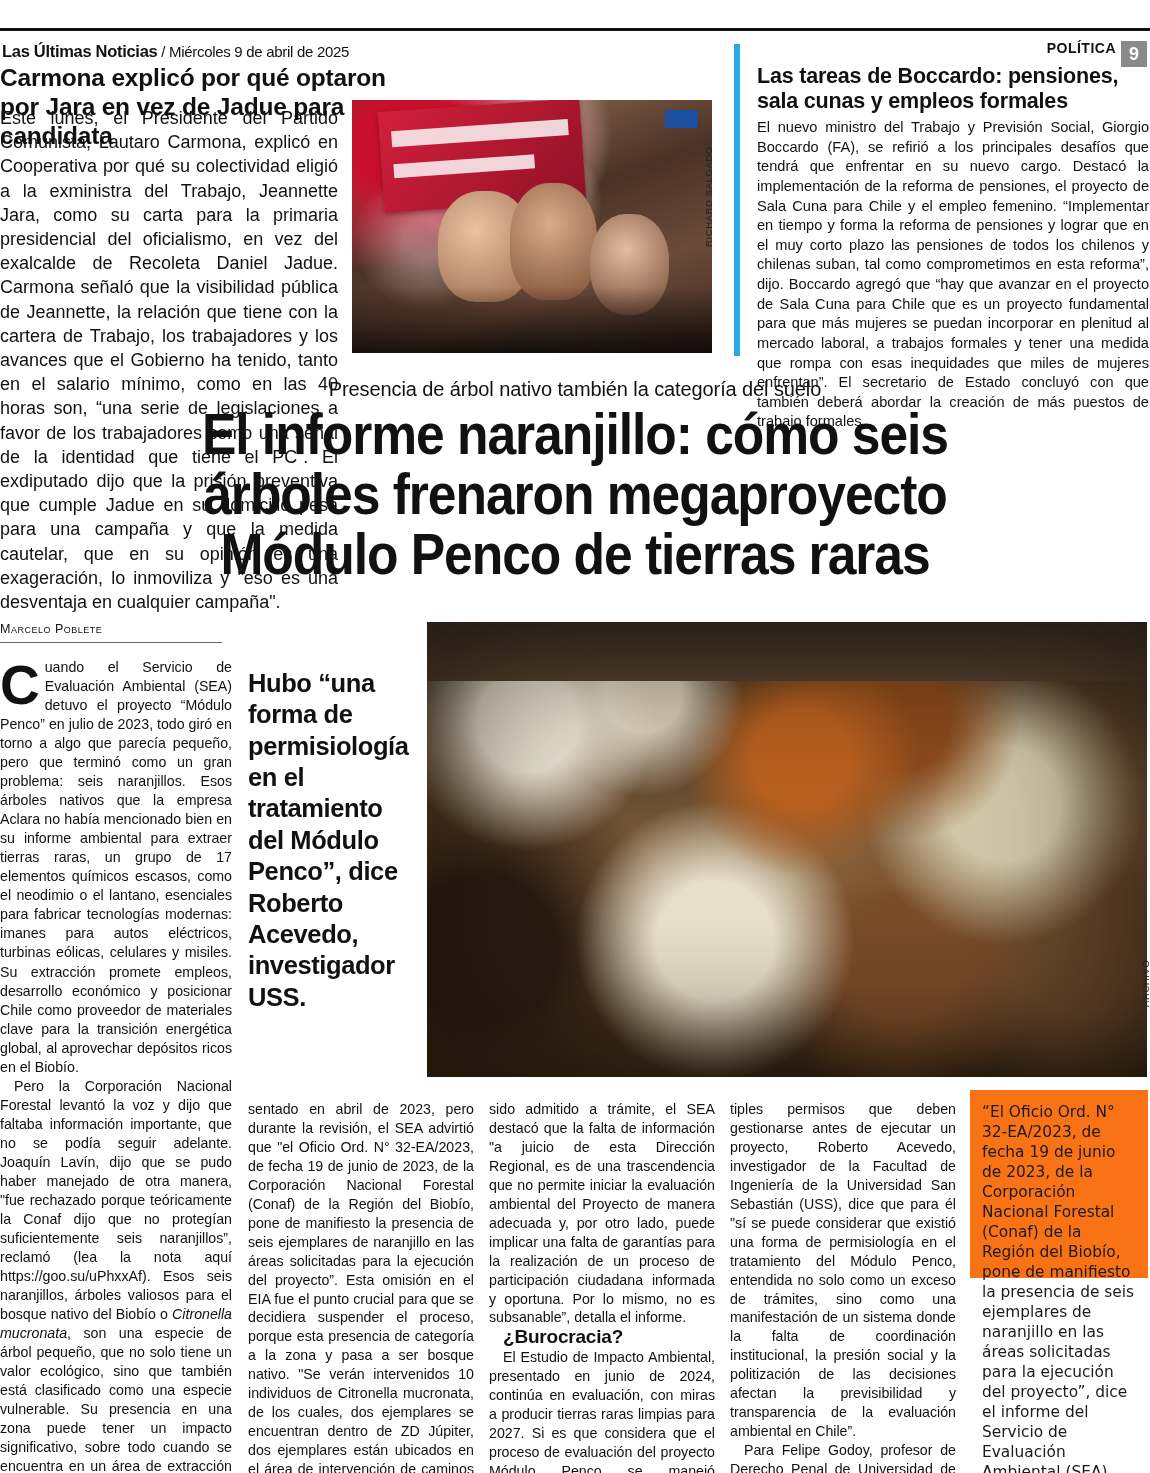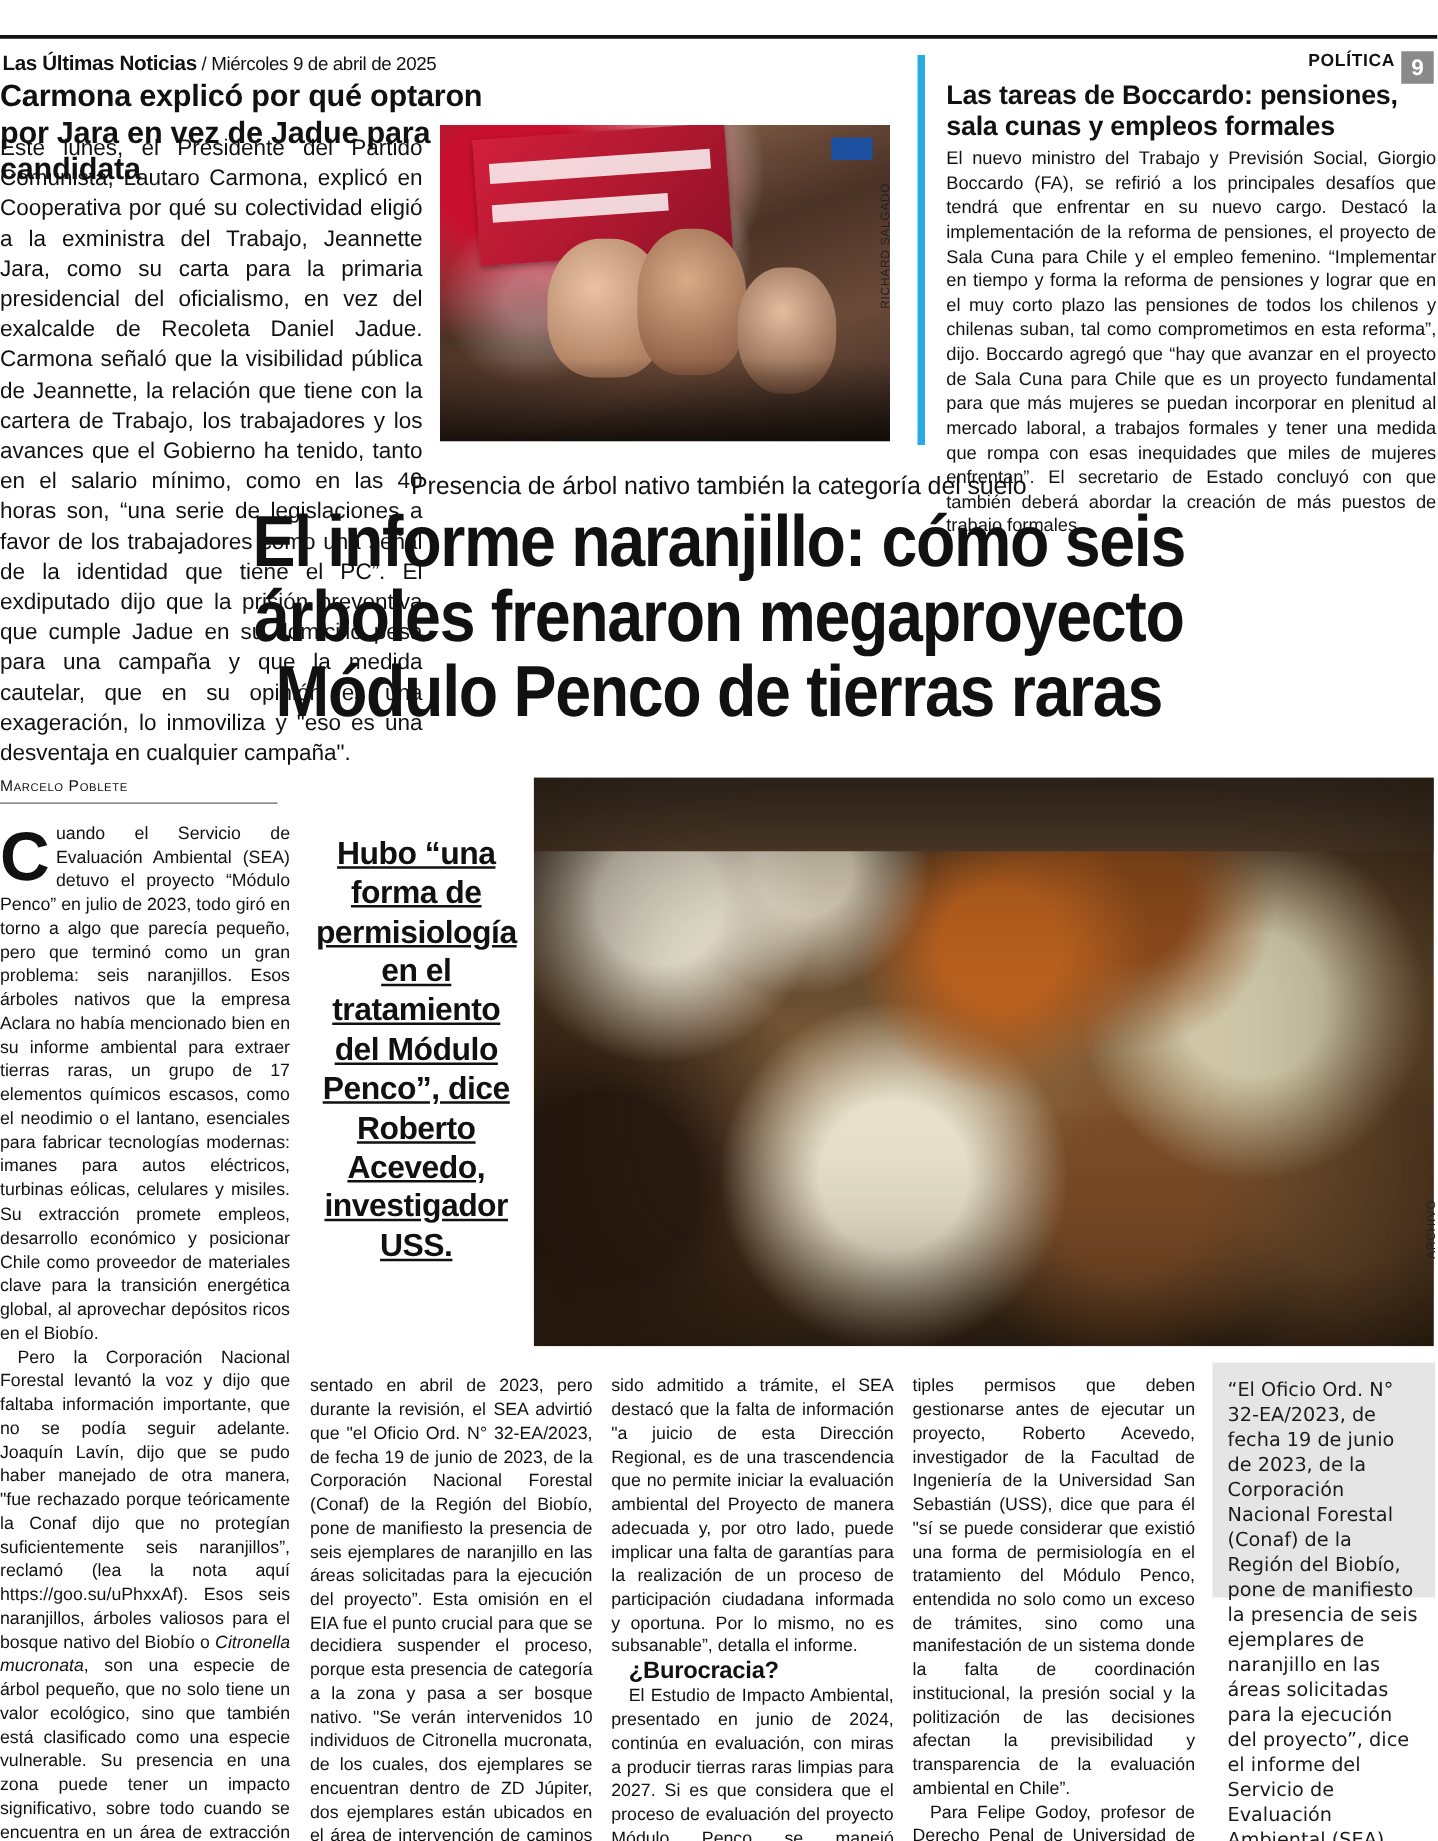--- a/index.html
+++ b/index.html
@@ -103,23 +103,22 @@
     padding:3px 5px 0 0;margin-top:2px;
   }
   .subhead{
     font-weight:bold;font-size:19px;margin:13px 0 1px 0;
     letter-spacing:-0.2px;line-height:1.1;text-indent:0;
   }
 
   
   .pullquote{
     position:absolute;left:248px;top:668px;width:170px;
-    text-align:center;font-weight:bold;font-size:25.5px;line-height:1.23;
+    text-align:left;font-weight:bold;font-size:25.5px;line-height:1.23;
     letter-spacing:-0.4px;
-    text-decoration:underline;
   }
 
   
   .mainphoto{
     position:absolute;left:427px;top:622px;width:720px;height:455px;
     overflow:hidden;
   }
   .mp-credit{
     position:absolute;left:1140px;top:1007px;
     font-size:9.5px;letter-spacing:0.6px;color:#222;
@@ -135,21 +134,21 @@
   }
   .bcol p{margin:0;text-indent:14px;}
   .bcol p.first{text-indent:0;}
   #bcol2{left:248px;width:226px;}
   #bcol3{left:489px;width:226px;}
   #bcol4{left:730px;width:226px;}
 
   
   .bluebox{
     position:absolute;left:970px;top:1090px;width:178px;height:188px;
-    background:#e5e5e5;
+    background:#f97316;
     box-sizing:border-box;padding:12px 10px 10px 12px;
   }
   .bluebox .txt{
     font-size:15.4px;line-height:1.30;color:#1a1a1a;
     font-family:"DejaVu Sans", sans-serif;
   }
 
   
   .ph1{
     position:absolute;inset:0;

